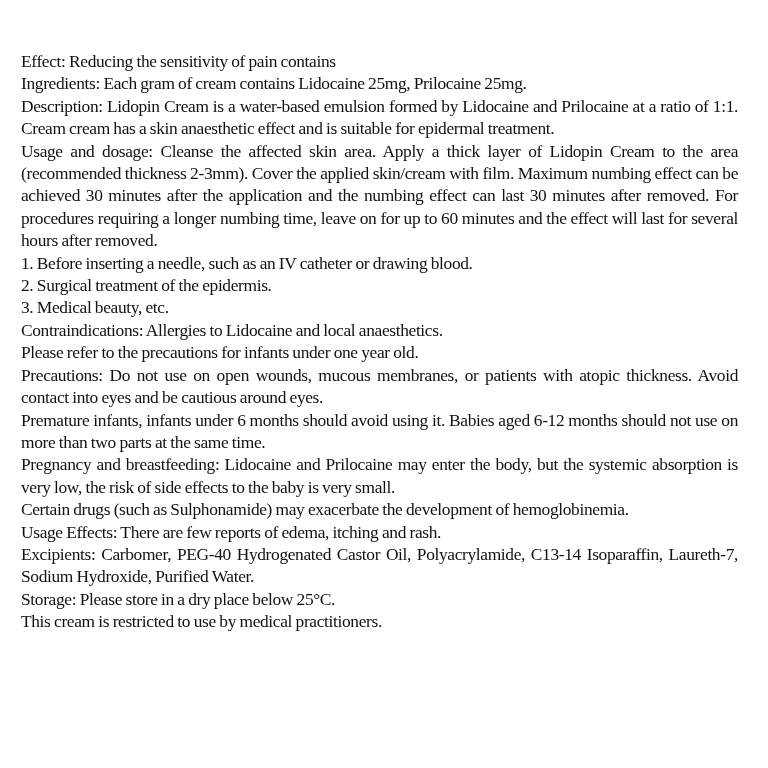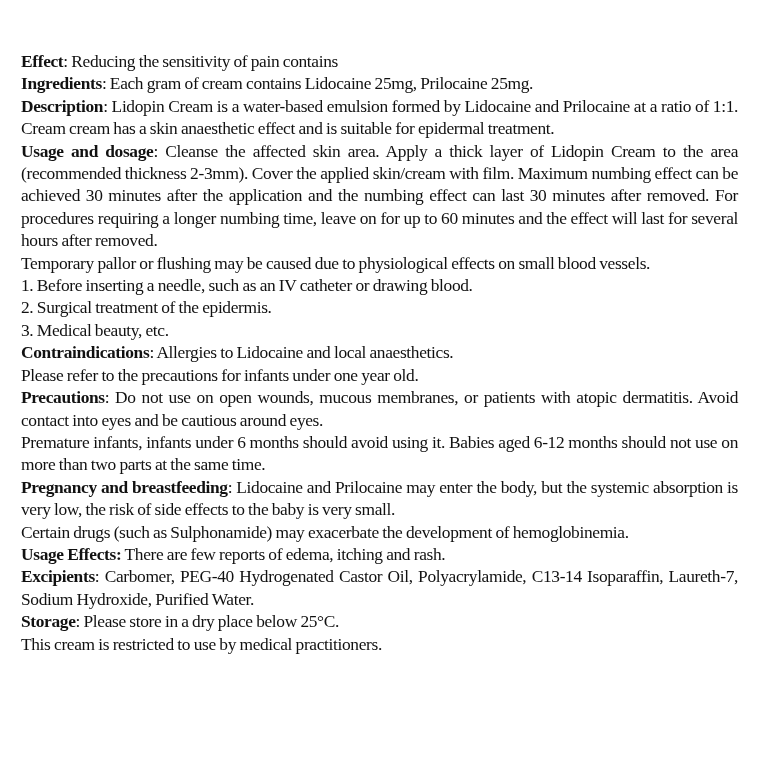--- a/index.html
+++ b/index.html
@@ -10,38 +10,37 @@
     top: 50px;
     width: 717px;
     font-family: "Liberation Serif", "DejaVu Serif", serif;
     font-size: 17.4px;
     line-height: 22.4px;
     color: #111111;
     letter-spacing: -0.35px;
     word-spacing: -0.5px;
   }
   .para { margin: 0; text-align: justify; text-align-last: left; }
-  .para b { font-weight: bold; }
+  .para b { font-weight: normal; }
   .nojust { text-align: left; }
 </style>
 </head>
 <body>
 
 <div class="doc">
   <p class="para"><b>Effect</b><span>: </span><span>Reducing the sensitivity of pain contains</span></p>
   <p class="para"><b>Ingredients</b><span>: </span><span>Each gram of cream contains Lidocaine 25mg, Prilocaine 25mg.</span></p>
   <p class="para"><b>Description</b><span>: </span><span>Lidopin Cream is a water-based emulsion formed by Lidocaine and Prilocaine at a ratio of 1:1. Cream cream has a skin anaesthetic effect and is suitable for epidermal treatment.</span></p>
   <p class="para"><b>Usage and dosage</b><span>: </span><span>Cleanse the affected skin area. Apply a thick layer of Lidopin Cream to the area (recommended thickness 2-3mm). Cover the applied skin/cream with film. Maximum numbing effect can be achieved 30 minutes after the application and the numbing effect can last 30 minutes after removed. For procedures requiring a longer numbing time, leave on for up to 60 minutes and the effect will last for several hours after removed.</span></p>
-  <p class="para"><span>Temporary pallor or flushing may be caused due to physiological effects on small blood vessels.</span></p>
   <p class="para nojust"><span>1. Before inserting a needle, such as an IV catheter or drawing blood.</span></p>
   <p class="para nojust"><span>2. Surgical treatment of the epidermis.</span></p>
   <p class="para nojust"><span>3. Medical beauty, etc.</span></p>
   <p class="para nojust"><b>Contraindications</b><span>: </span><span>Allergies to Lidocaine and local anaesthetics.</span></p>
   <p class="para nojust"><span>Please refer to the precautions for infants under one year old.</span></p>
-  <p class="para"><b>Precautions</b><span>: </span><span>Do not use on open wounds, mucous membranes, or patients with atopic dermatitis. Avoid contact into eyes and be cautious around eyes.</span></p>
+  <p class="para"><b>Precautions</b><span>: </span><span>Do not use on open wounds, mucous membranes, or patients with atopic thickness. Avoid contact into eyes and be cautious around eyes.</span></p>
   <p class="para"><span>Premature infants, infants under 6 months should avoid using it. Babies aged 6-12 months should not use on more than two parts at the same time.</span></p>
   <p class="para"><b>Pregnancy and breastfeeding</b><span>: </span><span>Lidocaine and Prilocaine may enter the body, but the systemic absorption is very low, the risk of side effects to the baby is very small.</span></p>
   <p class="para nojust"><span>Certain drugs (such as Sulphonamide) may exacerbate the development of hemoglobinemia.</span></p>
   <p class="para nojust"><b>Usage Effects:</b><span> </span><span>There are few reports of edema, itching and rash.</span></p>
   <p class="para"><b>Excipients</b><span>: </span><span>Carbomer, PEG-40 Hydrogenated Castor Oil, Polyacrylamide, C13-14 Isoparaffin, Laureth-7, Sodium Hydroxide, Purified Water.</span></p>
   <p class="para nojust"><b>Storage</b><span>: </span><span>Please store in a dry place below 25°C.</span></p>
   <p class="para nojust"><span>This cream is restricted to use by medical practitioners.</span></p>
 </div>
 
 </body></html>

